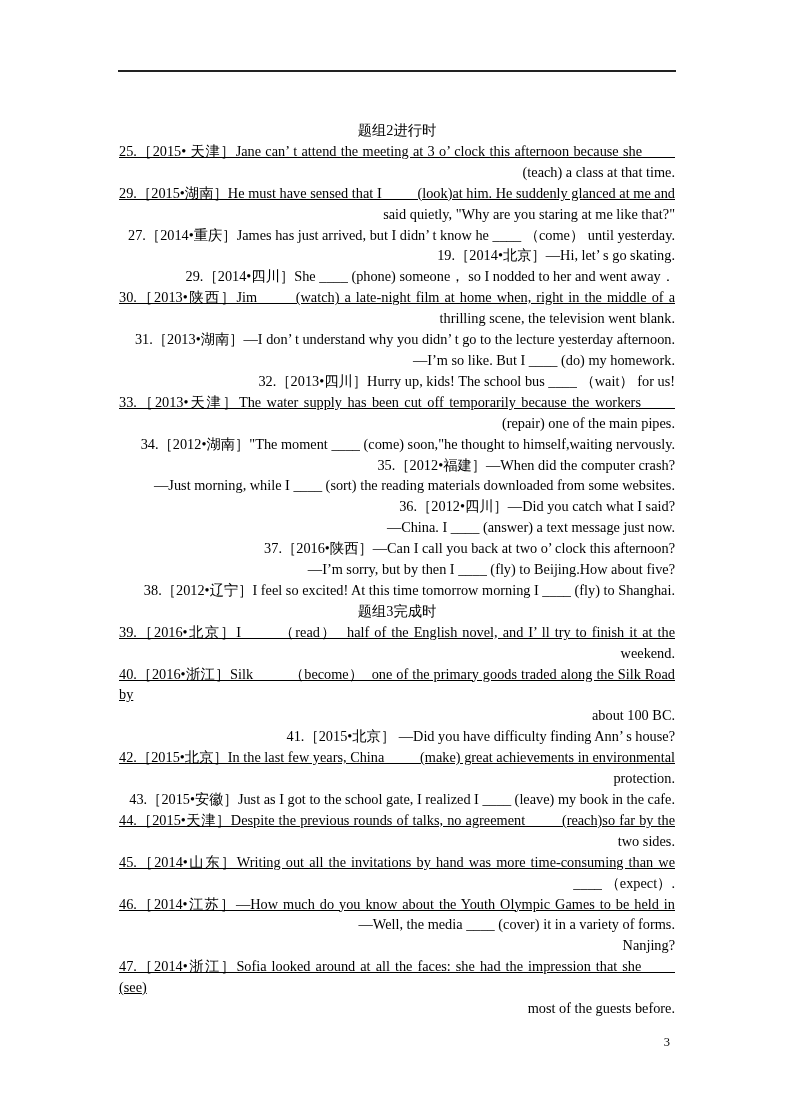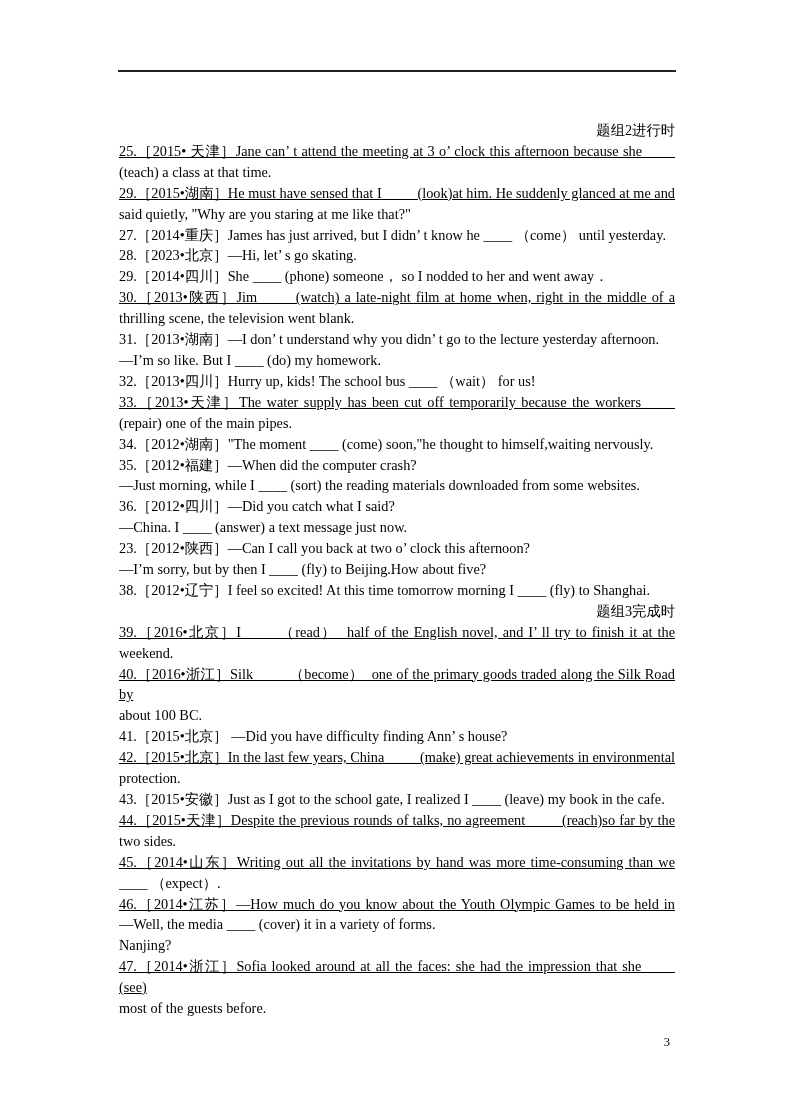--- a/index.html
+++ b/index.html
@@ -30,28 +30,29 @@
     top: 120px;
     width: 556px;
     font-size: 14.3px;
     line-height: 20.9px;
     text-align: left;
   }
   .line {
     min-height: 20.9px;
     white-space: normal;
     overflow: hidden;
+    text-align: right;
   }
   .line.just {
     text-align: justify;
     text-align-last: justify;
     text-decoration: underline;
   }
   .heading {
-    text-align: right;
+    text-align: center;
   }
   .page-number {
     position: absolute;
     left: 640px;
     top: 1034px;
     width: 30px;
     font-size: 12.5px;
     line-height: 16px;
     text-align: right;
   }
@@ -61,35 +62,35 @@
 
 <div class="page">
   <div class="top-rule"></div>
   <div class="content" id="content">
       <div class="line heading">题组2进行时</div>
       <div class="line just">25.［2015• 天津］Jane can’ t attend the meeting at 3 o’ clock this afternoon because she ____</div>
       <div class="line">(teach) a class at that time.</div>
       <div class="line just">29.［2015•湖南］He must have sensed that I ____ (look)at him. He suddenly glanced at me and</div>
       <div class="line">said quietly, "Why are you staring at me like that?"</div>
       <div class="line">27.［2014•重庆］James has just arrived, but I didn’ t know he ____ （come） until yesterday.</div>
-      <div class="line">28.［2023•北京］—Hi, let’ s go skating.</div>
+      <div class="line">19.［2014•北京］—Hi, let’ s go skating.</div>
       <div class="line">29.［2014•四川］She ____ (phone) someone， so I nodded to her and went away．</div>
       <div class="line just">30.［2013•陕西］Jim ____ (watch) a late-night film at home when, right in the middle of a</div>
       <div class="line">thrilling scene, the television went blank.</div>
       <div class="line">31.［2013•湖南］—I don’ t understand why you didn’ t go to the lecture yesterday afternoon.</div>
       <div class="line">—I’m so like. But I ____ (do) my homework.</div>
       <div class="line">32.［2013•四川］Hurry up, kids! The school bus ____ （wait） for us!</div>
       <div class="line just">33.［2013•天津］The water supply has been cut off temporarily because the workers ____</div>
       <div class="line">(repair) one of the main pipes.</div>
       <div class="line">34.［2012•湖南］"The moment ____ (come) soon,"he thought to himself,waiting nervously.</div>
       <div class="line">35.［2012•福建］—When did the computer crash?</div>
       <div class="line">—Just morning, while I ____ (sort) the reading materials downloaded from some websites.</div>
       <div class="line">36.［2012•四川］—Did you catch what I said?</div>
       <div class="line">—China. I ____ (answer) a text message just now.</div>
-      <div class="line">23.［2012•陕西］—Can I call you back at two o’ clock this afternoon?</div>
+      <div class="line">37.［2016•陕西］—Can I call you back at two o’ clock this afternoon?</div>
       <div class="line">—I’m sorry, but by then I ____ (fly) to Beijing.How about five?</div>
       <div class="line">38.［2012•辽宁］I feel so excited! At this time tomorrow morning I ____ (fly) to Shanghai.</div>
       <div class="line heading">题组3完成时</div>
       <div class="line just">39.［2016•北京］I ____ （read）&nbsp; half of the English novel, and I’ ll try to finish it at the</div>
       <div class="line">weekend.</div>
       <div class="line just">40.［2016•浙江］Silk ____ （become）&nbsp; one of the primary goods traded along the Silk Road by</div>
       <div class="line">about 100 BC.</div>
       <div class="line">41.［2015•北京］ —Did you have difficulty finding Ann’ s house?</div>
       <div class="line just">42.［2015•北京］In the last few years, China ____ (make) great achievements in environmental</div>
       <div class="line">protection.</div>

